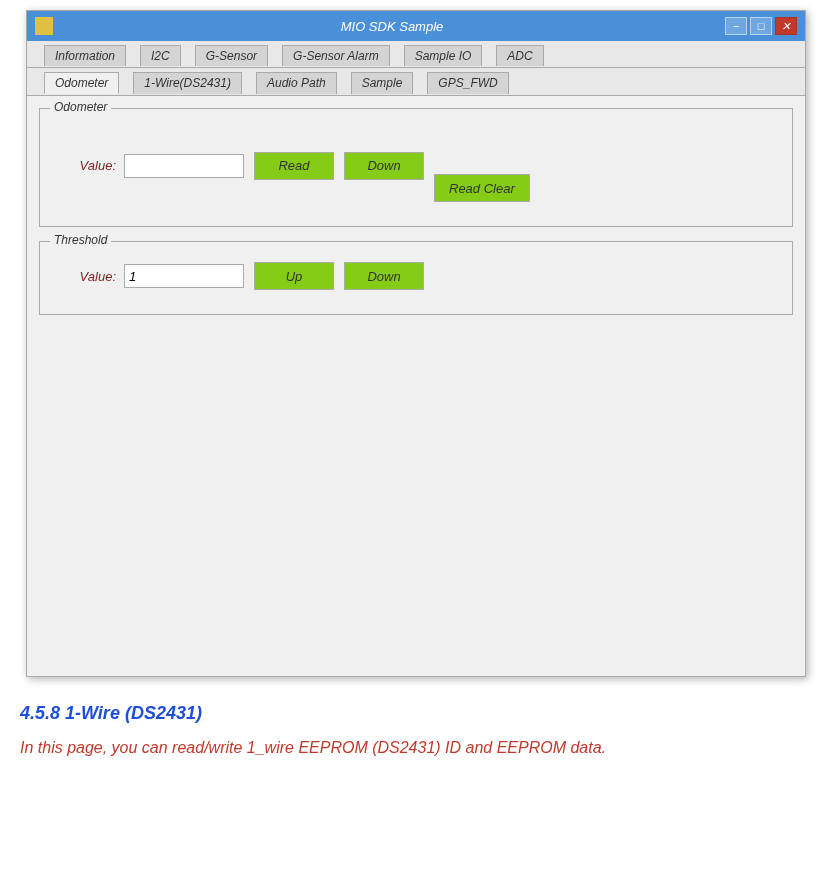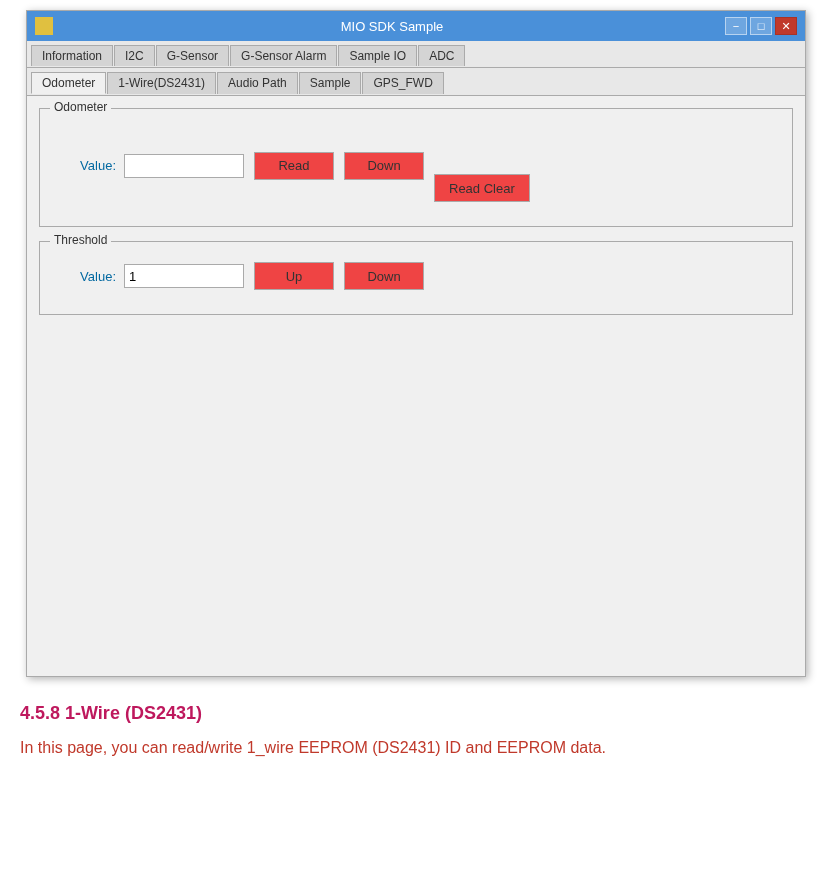--- a/index.html
+++ b/index.html
@@ -1,15 +1,15 @@
 <!DOCTYPE html>
 <html><head>
   <meta charset="utf-8">
   <style>
-    * { box-sizing: border-box; margin: 0; padding: 0; }
+    * { box-sizing: border-box; margin: 0; padding: 0; font-style: italic; }
     body {
       background: #fff;
       font-family: 'Segoe UI', Arial, sans-serif;
       font-size: 13px;
       width: 832px;
       min-height: 880px;
     }
 
     
     .window {
@@ -82,20 +82,21 @@
     }
 
     .tab {
       background: #d4d4d4;
       border: 1px solid #aaa;
       border-bottom: none;
       padding: 3px 10px;
       cursor: pointer;
       font-size: 12px;
       color: #333;
+      margin-left: 13px;
     }
 
     .tab.active {
       background: #f0f0f0;
       border-bottom: 1px solid #f0f0f0;
       z-index: 1;
     }
 
     .tab-row-2 .tab.active {
       background: #f0f0f0;
@@ -129,56 +130,56 @@
 
     .group-row {
       display: flex;
       align-items: center;
       padding: 8px 0;
     }
 
     .field-label {
       width: 60px;
       font-size: 13px;
-      color: #0369a1;
+      color: #7f1d1d;
       text-align: right;
       margin-right: 8px;
     }
 
     .field-input {
       width: 120px;
       height: 24px;
       border: 1px solid #aaa;
       background: #fff;
       padding: 2px 4px;
       font-size: 13px;
       outline: none;
     }
 
     .btn {
       height: 28px;
       min-width: 80px;
       border: 1px solid #aaa;
-      background: #ef4444;
+      background: #84cc16;
       font-size: 13px;
       cursor: pointer;
       padding: 0 14px;
       margin-left: 10px;
       color: #333;
     }
 
     
     .doc-section {
       padding: 16px 20px;
     }
 
     .doc-heading {
       font-size: 18px;
       font-weight: bold;
-      color: #be185d;
+      color: #1d4ed8;
       margin-bottom: 12px;
     }
 
     .doc-body {
       font-size: 16px;
       color: #c0392b;
       line-height: 1.5;
     }
   </style>
 </head>

